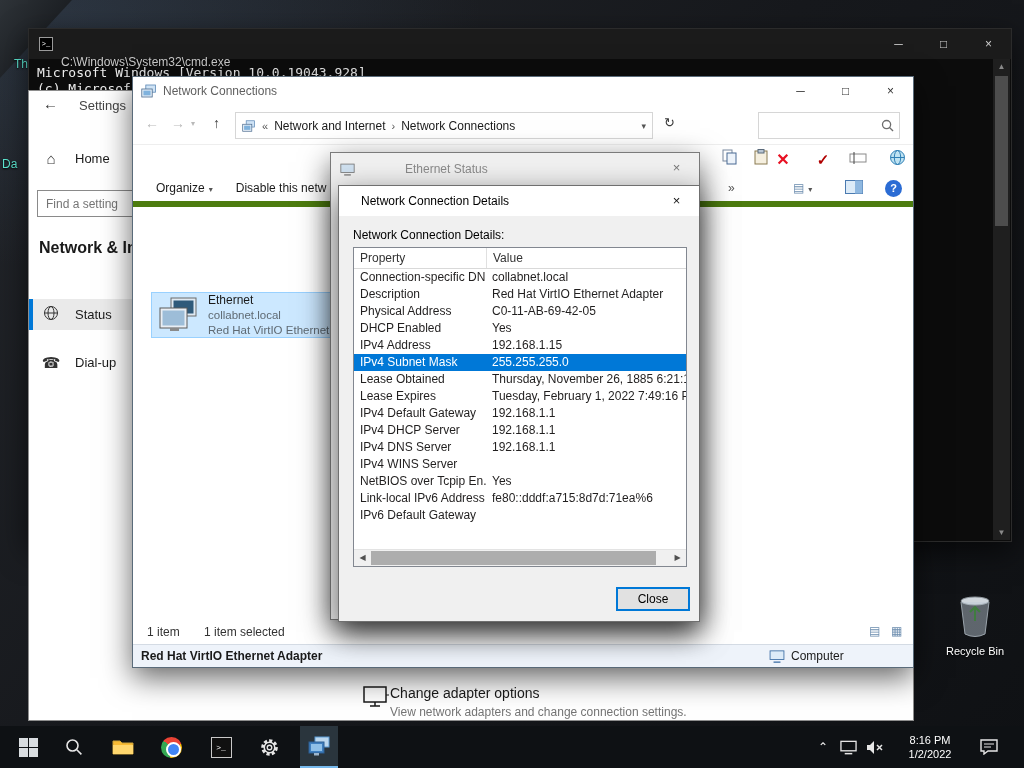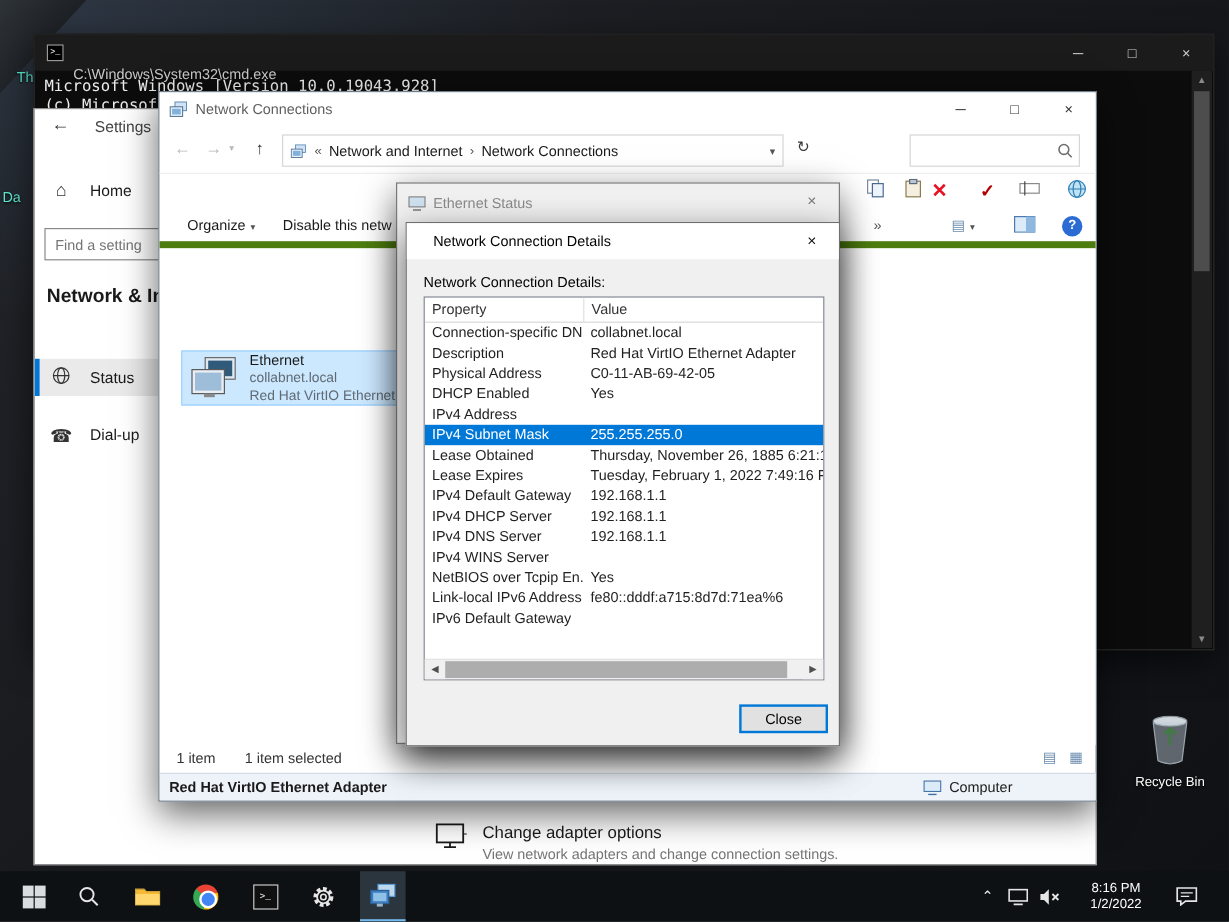--- a/index.html
+++ b/index.html
@@ -46,21 +46,21 @@
   .st-title{position:absolute;left:50px;top:7px;font-size:13px;color:#444;}
   .st-row{position:absolute;left:0;width:131px;height:31px;display:flex;align-items:center;}
   .st-row .ico{width:20px;margin-left:12px;color:#333;font-size:15px;text-align:center;}
   .st-row .lbl{margin-left:14px;font-size:13px;color:#1a1a1a;white-space:nowrap;}
   .st-row.sel{background:#eaeaea;}
   .st-accent{position:absolute;left:0;top:0;width:4px;height:31px;background:#0078d7;}
   #st-search{position:absolute;left:8px;top:99px;width:240px;height:27px;border:1px solid #8a8a8a;
     font-size:12px;color:#555;padding:0 8px;outline:none;background:#fff;}
   .st-section{position:absolute;left:10px;top:148px;font-size:16px;font-weight:700;color:#1a1a1a;white-space:nowrap;}
   .cao{position:absolute;left:333px;top:594px;display:flex;}
-  .cao-txt{margin-left:12px;}
+  .cao-txt{}
   .cao-title{font-size:14px;color:#1a1a1a;}
   .cao-sub{font-size:12px;color:#757575;margin-top:4px;white-space:nowrap;}
 
   
   #explorer{left:132px;top:76px;width:782px;height:592px;background:#fff;border:1px solid #5a6b7a;}
   .ex-tb{position:absolute;left:0;top:0;right:0;height:28px;background:#fff;display:flex;align-items:center;}
   .ex-tb .title{font-size:12px;color:#5f5f5f;margin-left:6px;}
   .ex-capbtns{position:absolute;right:0;top:0;display:flex;}
   .ex-addr{position:absolute;left:0;top:28px;right:0;height:40px;background:#fff;border-bottom:1px solid #eee;}
   .navg{position:absolute;top:10px;font-size:14px;color:#b9b9b9;}
@@ -88,21 +88,21 @@
   .et2,.et3{font-size:11.5px;color:#5f6a73;}
   .ex-status{position:absolute;left:0;right:5px;bottom:23px;height:23px;background:#fff;
     font-size:12px;color:#333;}
   .ex-details{position:absolute;left:0;right:0;bottom:0;height:23px;background:#eef3fa;
     border-top:1px solid #d4dbe4;display:flex;align-items:center;font-size:12px;color:#1a1a1a;}
   .ex-details .dtext{margin-left:8px;font-weight:700;}
   .viewico{font-size:12px;color:#6b8cae;}
 
   
   #ethstatus{left:330px;top:152px;width:370px;height:468px;background:#f0f0f0;border:1px solid #7a7a7a;}
-  .es-tb{position:absolute;left:0;top:0;right:0;height:32px;display:flex;align-items:center;}
+  .es-tb{position:absolute;left:0;top:0;right:0;height:32px;display:flex;align-items:center;gap:44px;}
   .es-title{font-size:12px;color:#8a8a8a;margin-left:6px;}
   .es-close{position:absolute;right:0;top:0;width:45px;height:30px;line-height:30px;text-align:center;
     color:#777;font-size:13px;}
 
   
   #ncd{left:338px;top:185px;width:362px;height:437px;background:#f0f0f0;border:1px solid #6f6f6f;}
   .ncd-tb{position:absolute;left:0;top:0;right:0;height:30px;background:#fff;display:flex;align-items:center;}
   .ncd-title{font-size:12px;color:#000;margin-left:22px;}
   .ncd-close{position:absolute;right:0;top:0;width:45px;height:30px;line-height:30px;text-align:center;
     color:#111;font-size:13px;}
@@ -384,20 +384,21 @@
           <div class="drow">
     <span class="dprop">Physical Address</span>
     <span class="dval">C0-11-AB-69-42-05</span>
   </div>
           <div class="drow">
     <span class="dprop">DHCP Enabled</span>
     <span class="dval">Yes</span>
   </div>
           <div class="drow">
     <span class="dprop">IPv4 Address</span>
+    <span class="dval">192.168.1.15</span>
   </div>
           <div class="drow selected">
     <span class="dprop">IPv4 Subnet Mask</span>
     <span class="dval">255.255.255.0</span>
   </div>
           <div class="drow">
     <span class="dprop">Lease Obtained</span>
     <span class="dval">Thursday, November 26, 1885 6:21:10 PM</span>
   </div>
           <div class="drow">

